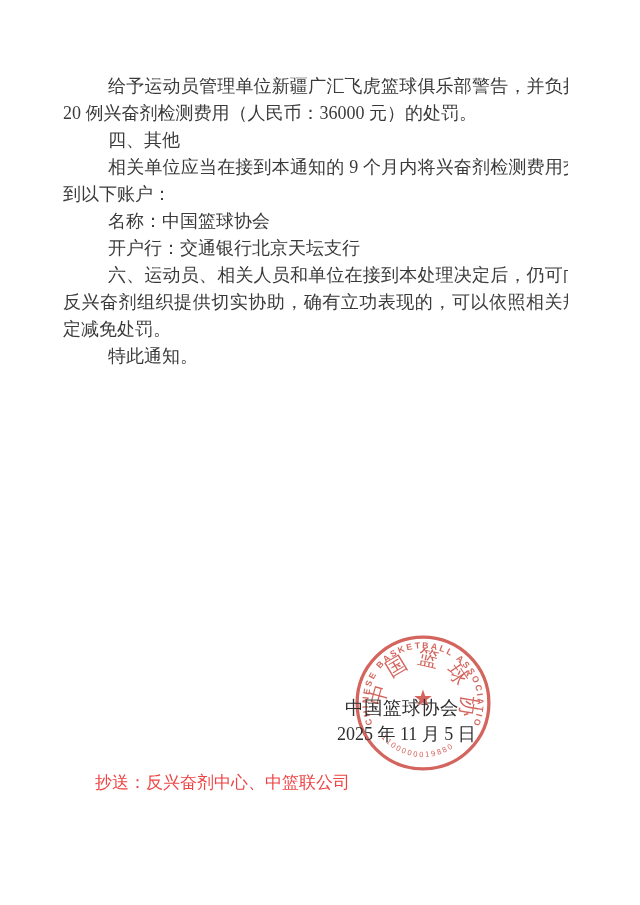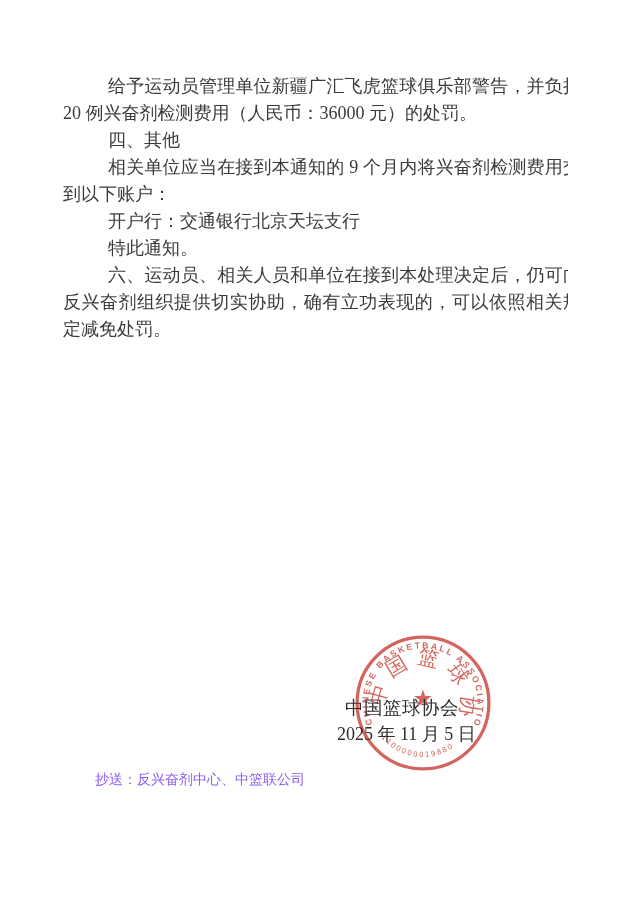--- a/index.html
+++ b/index.html
@@ -59,37 +59,38 @@
   .sig-date{
     position:absolute;
     left:337px;top:722px;
     font-size:18px;
     color:#2e2e2e;
     white-space:nowrap;
   }
   .cc-line{
     position:absolute;
     left:95px;top:771px;
-    font-size:14px;
-    color:#8b5cf6;
+    font-size:17px;
+    color:#ef4444;
     white-space:nowrap;
   }
 </style>
 </head>
 <body>
 
 <div class="page">
 
   <div class="doc-body">
     <p class="para">给予运动员管理单位新疆广汇飞虎篮球俱乐部警告，并负担 20 例兴奋剂检测费用（人民币：36000 元）的处罚。</p>
     <p class="para">四、其他</p>
     <p class="para">相关单位应当在接到本通知的 9 个月内将兴奋剂检测费用交到以下账户：</p>
+    <p class="para">名称：中国篮球协会</p>
     <p class="para">开户行：交通银行北京天坛支行</p>
+    <p class="para">六、运动员、相关人员和单位在接到本处理决定后，仍可向反兴奋剂组织提供切实协助，确有立功表现的，可以依照相关规定减免处罚。</p>
     <p class="para">特此通知。</p>
-    <p class="para">六、运动员、相关人员和单位在接到本处理决定后，仍可向反兴奋剂组织提供切实协助，确有立功表现的，可以依照相关规定减免处罚。</p>
   </div>
 
   <div class="seal">
     <svg viewBox="0 0 136 136" xmlns="http://www.w3.org/2000/svg">
       <defs>
         <path id="arcEn" d="M 20,90.4 A 53,53 0 1 1 116,90.4" fill="none"></path>
         <path id="arcSerial" d="M 25,98.1 A 52.5,52.5 0 0 0 111,98.1" fill="none"></path>
         <path id="arcOrg" d="M 31.6,74.4 A 37,37 0 1 1 104.4,74.4" fill="none"></path>
       </defs>
       <circle cx="68" cy="68" r="64" fill="none" stroke-width="3.2" stroke="#cd4a41"></circle>

